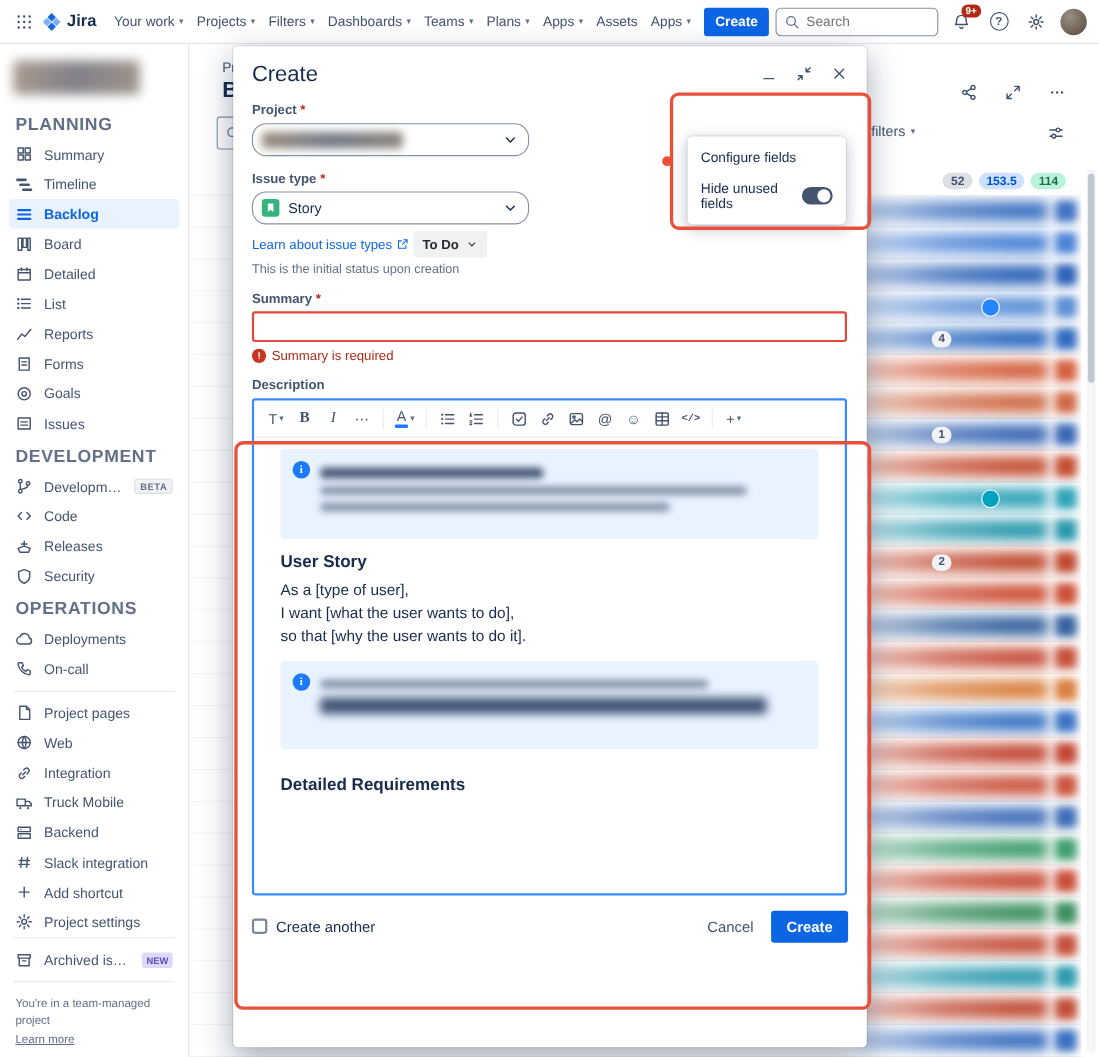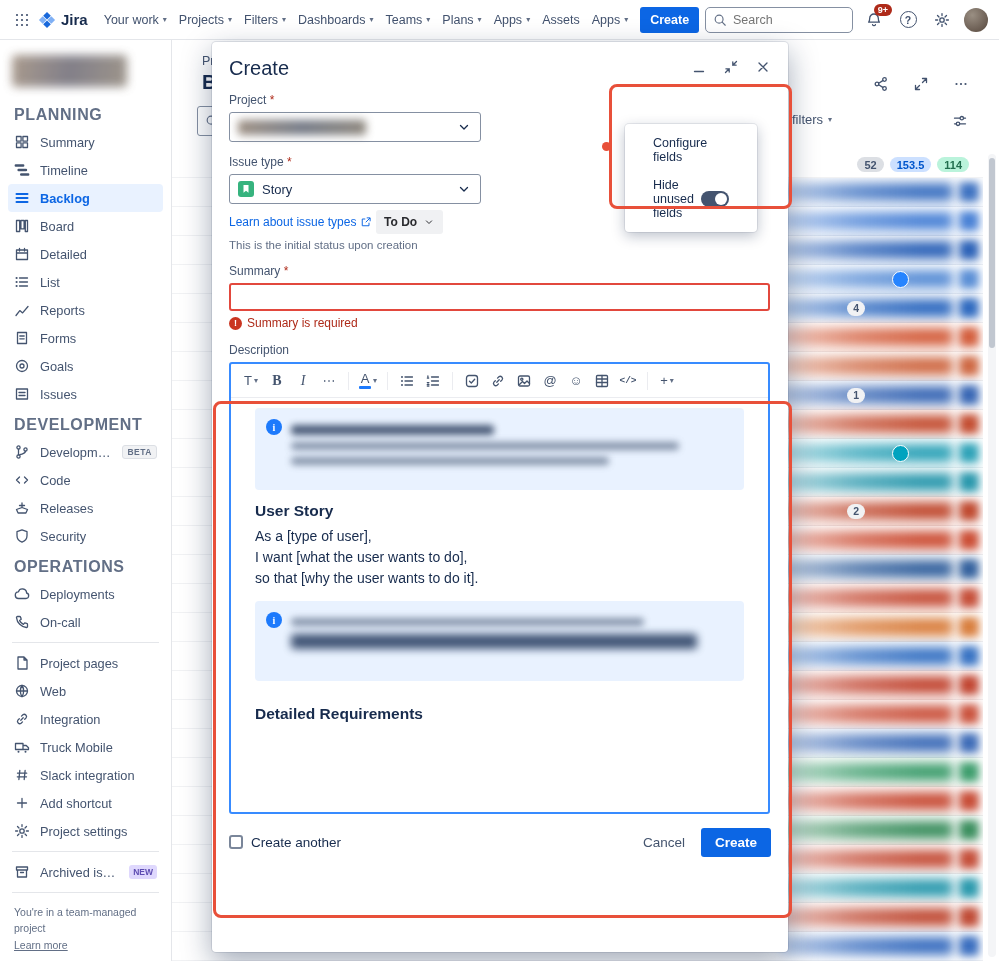--- a/index.html
+++ b/index.html
@@ -62,22 +62,22 @@
 .scroll-thumb{position:absolute;top:4px;left:1px;width:6px;height:190px;background:#c1c7d0;border-radius:4px;cursor:grab}
 
 .dialog{position:absolute;left:212px;top:42px;width:576px;height:910px;background:#fff;border-radius:4px;box-shadow:0 0 0 1px rgba(9,30,66,.10),0 10px 30px rgba(9,30,66,.38);z-index:10;padding:14px 17px 0}
 .dlg-title{font-size:20px;font-weight:500;color:#172b4d;line-height:24px}
 .dlg-controls{position:absolute;top:12px;right:12px;display:flex;gap:6px;color:#44546f}
 .dctl{width:26px;height:26px;display:flex;align-items:center;justify-content:center;border:none;background:none;color:#44546f;border-radius:3px}
 .dlg-sub{margin-top:13px;font-size:12.5px;color:#44546f}
 .req{color:#ae2a19}
 .fields-vis{position:absolute;top:84px;right:24px;display:flex;align-items:center;gap:6px;color:#44546f;font-size:12px;font-weight:600}
 .fields-vis .morebtn{margin-left:16px}
-.fld-label{margin-top:13px;font-size:12px;font-weight:400;color:#44546f}
-.select{margin-top:5px;width:252px;height:30px;border:1px solid #8590a2;border-radius:3px;display:flex;align-items:center;padding:0 8px;gap:8px;background:#fff;cursor:pointer}
+.fld-label{margin-top:13px;font-size:12px;font-weight:700;color:#44546f}
+.select{margin-top:5px;width:252px;height:30px;border:1px solid #8590a2;border-radius:13px;display:flex;align-items:center;padding:0 8px;gap:8px;background:#fff;cursor:pointer}
 .select .spacer{margin-left:auto}
 .redact-sm{width:128px;height:15px;border-radius:3px;background:linear-gradient(95deg,#8d7d6e,#5d6472,#7a7266);filter:blur(4px);opacity:.85}
 .story-ic{width:16px;height:16px;border-radius:3px;background:#36b37e;display:flex;align-items:center;justify-content:center;flex:none}
 .learn-link{margin-top:7px;display:inline-flex;align-items:center;gap:4px;font-size:12px;color:#0c66e4;background:none;border:none;padding:0}
 .status-btn{margin-top:6px;height:24px;background:#f0f1f3;border:none;border-radius:3px;display:inline-flex;align-items:center;gap:6px;padding:0 8px;font-size:12px;font-weight:600;color:#292a2e}
 .help-txt{margin-top:5px;font-size:11.5px;color:#626f86}
 .sum-input{margin-top:5px;width:541px;height:28px;border:2px solid #e2483d;border-radius:3px;padding:0 8px;font-size:13px;outline:none}
 .err-row{margin-top:5px;display:flex;align-items:center;gap:5px;font-size:12px;color:#ae2a19}
 .err-ic{width:13px;height:13px;border-radius:50%;background:#ca3521;color:#fff;font-size:9px;font-weight:700;display:flex;align-items:center;justify-content:center}
 .editor{margin-top:5px;width:541px;height:452px;border:2px solid #388bff;border-radius:3px;overflow:hidden;background:#fff}
@@ -99,21 +99,21 @@
 .rbar{height:15px;border-radius:3px;background:#243a5e;filter:blur(4.5px);opacity:.85;margin-top:8px}
 .ed-h3{margin-top:12px;font-size:15.5px;font-weight:700;color:#172b4d}
 .ed-p{margin-top:6px;line-height:21px}
 .ed-p2{margin-top:7px;line-height:20px}
 .dlg-foot{margin-top:10px;display:flex;align-items:center;height:36px}
 .chk-wrap{display:flex;align-items:center;gap:8px;font-size:13.5px;color:#172b4d;cursor:pointer}
 .chk{width:14px;height:14px;border:2px solid #7a869a;border-radius:3px;background:#fff}
 .btn-subtle{margin-left:auto;background:none;border:none;color:#44546e;font-size:13.5px;padding:7px 10px;border-radius:3px}
 .btn-primary{background:#0c66e4;color:#fff;border:none;border-radius:3px;font-size:13.5px;font-weight:600;padding:7px 14px;margin-left:6px}
 
-.fields-popup{position:absolute;top:82px;left:413px;width:132px;background:#fff;border-radius:4px;box-shadow:0 0 0 1px rgba(9,30,66,.08),0 4px 14px rgba(9,30,66,.28);padding:5px 16px;z-index:12}
+.fields-popup{position:absolute;top:82px;left:413px;width:144px;background:#fff;border-radius:4px;box-shadow:0 0 0 1px rgba(9,30,66,.08),0 4px 14px rgba(9,30,66,.28);padding:5px 0;z-index:12}
 .popup-item{display:flex;align-items:center;width:100%;text-align:left;gap:6px;border:none;background:none;padding:7px 12px;font-size:12.5px;color:#172b4d}
 .toggle{margin-left:auto;width:28px;height:16px;border-radius:9px;background:#44546f;position:relative;flex:none;cursor:pointer}
 .toggle .knob{position:absolute;top:2px;right:2px;width:12px;height:12px;border-radius:50%;background:#fff}
 
 .anno{position:absolute;border:3px solid #e8503a;border-radius:8px;z-index:30;pointer-events:none}
 .anno-dot{position:absolute;width:9px;height:9px;border-radius:50%;background:#e8503a;z-index:31;pointer-events:none}
 </style>
 </head>
 <body>
 
@@ -332,20 +332,26 @@
         <path d="M6.8 9.2l2.4-2.4M5.3 7.7L3.9 9.1a2.3 2.3 0 003.2 3.2l1.4-1.4M10.7 8.3l1.4-1.4a2.3 2.3 0 00-3.2-3.2L7.5 5.1"></path>
       </svg>
     <span class="lbl">Integration</span>
   </div>
   <div class="side-item">
     <svg class="ic" viewBox="0 0 16 16">
         <path d="M1.5 4.5H9v6H1.5zM9 6.5h3.2l2.3 2.3v1.7H9z"></path>
         <path style="stroke-width:2" d="M4.5 12.7h0M11.5 12.7h0"></path>
       </svg>
     <span class="lbl">Truck Mobile</span>
+  </div>
+  <div class="side-item">
+    <svg class="ic" viewBox="0 0 16 16">
+        <path d="M2.5 3h11v4h-11zM2.5 9h11v4h-11zM5 5h0M5 11h0"></path>
+      </svg>
+    <span class="lbl">Backend</span>
   </div>
   <div class="side-item">
     <svg class="ic" viewBox="0 0 16 16">
         <path d="M5.8 3.5l-.9 9M11.1 3.5l-.9 9M3.5 6.2h9.2M3.3 9.8h9.2"></path>
       </svg>
     <span class="lbl">Slack integration</span>
   </div>
   <div class="side-item">
     <svg class="ic" viewBox="0 0 16 16">
         <path d="M8 3.5v9M3.5 8h9"></path>

